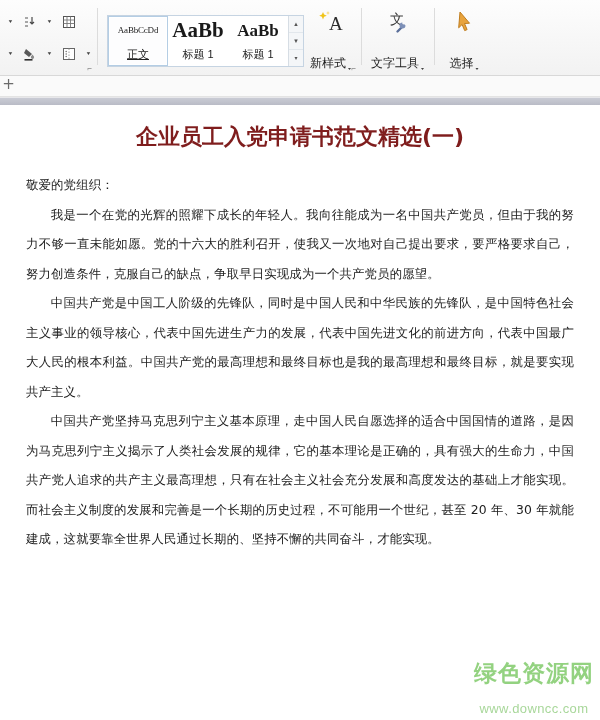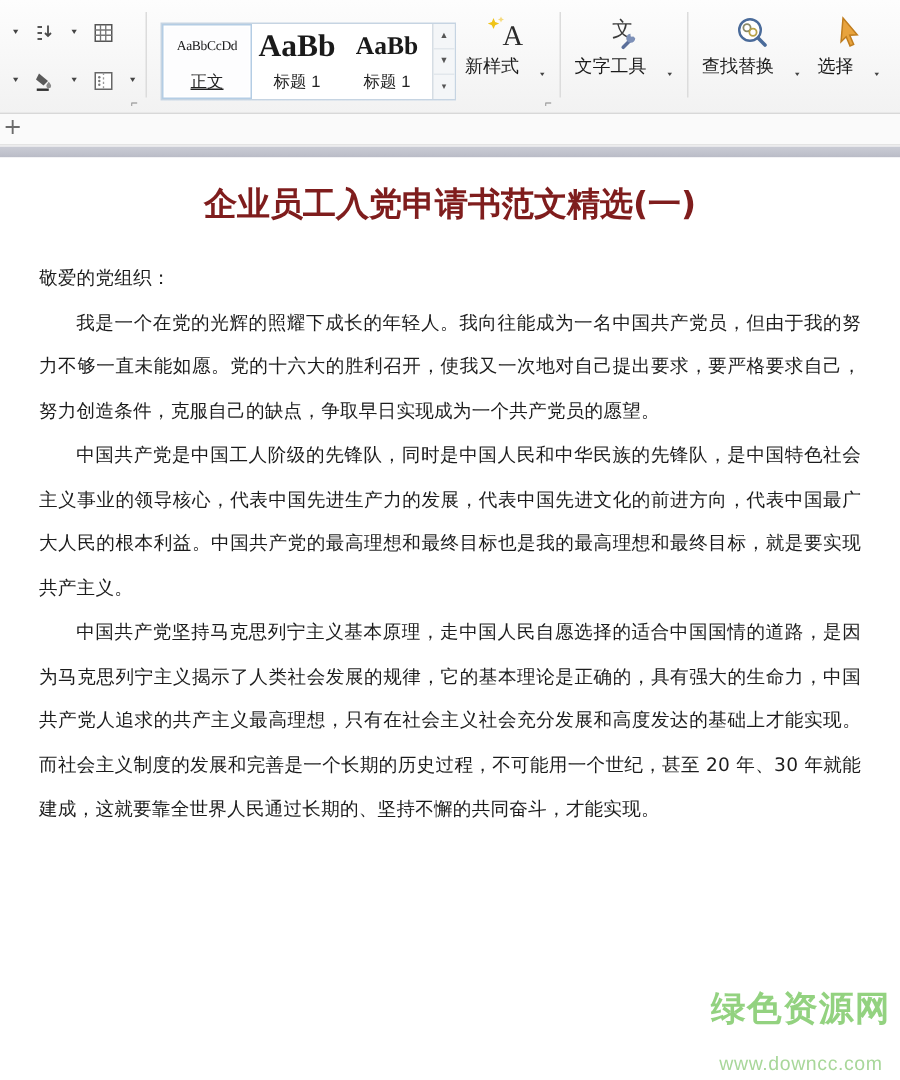--- a/index.html
+++ b/index.html
@@ -154,24 +154,24 @@
   .bigicon {
     height: 28px;
     display: flex;
     align-items: center;
     justify-content: center;
   }
   .biglabel {
     font-size: 12px;
     color: #1b1b1b;
     white-space: nowrap;
-    margin-top: 0;
+    margin-top: 19px;
     display: flex;
     align-items: flex-end;
-    gap: 14px;
+    gap: 2px;
   }
   .biglabel .dd {
     font-size: 6px;
     color: #444;
     transform: scaleY(0.7);
   }
   .dialog-launcher {
     position: absolute;
     right: 3px;
     bottom: 2px;
@@ -391,34 +391,20 @@
         </svg>
       </span>
       <span class="biglabel">
         <span>文字工具</span>
         <span class="dd">▾</span>
       </span>
     </div>
   </div>
 
   <div class="rgroup">
-    <div class="bigbtn">
-      <span class="bigicon">
-        <svg width="30" height="26" viewBox="0 0 30 26">
-          <circle cx="14" cy="11" r="7.2" fill="#ffffff" stroke="#4a6b9a" stroke-width="1.6"></circle>
-          <path d="M19.4 16.4L24 21" stroke="#4a6b9a" stroke-width="2.4" stroke-linecap="round"></path>
-          <circle cx="12" cy="9.5" r="2.4" fill="none" stroke="#8a8a6a" stroke-width="1.2"></circle>
-          <circle cx="16" cy="12.5" r="2.4" fill="none" stroke="#b8a34a" stroke-width="1.2"></circle>
-        </svg>
-      </span>
-      <span class="biglabel">
-        <span>查找替换</span>
-        <span class="dd">▾</span>
-      </span>
-    </div>
 
     <div class="bigbtn">
       <span class="bigicon">
         <svg width="26" height="26" viewBox="0 0 26 26">
           <path d="M9 3l9.5 11.2-5 .3 2.6 6.1-2.4 1-2.6-6.1-3.4 3.3z" fill="#e8a33d" stroke="#c07d1e" stroke-width="1"></path>
         </svg>
       </span>
       <span class="biglabel">
         <span>选择</span>
         <span class="dd">▾</span>

